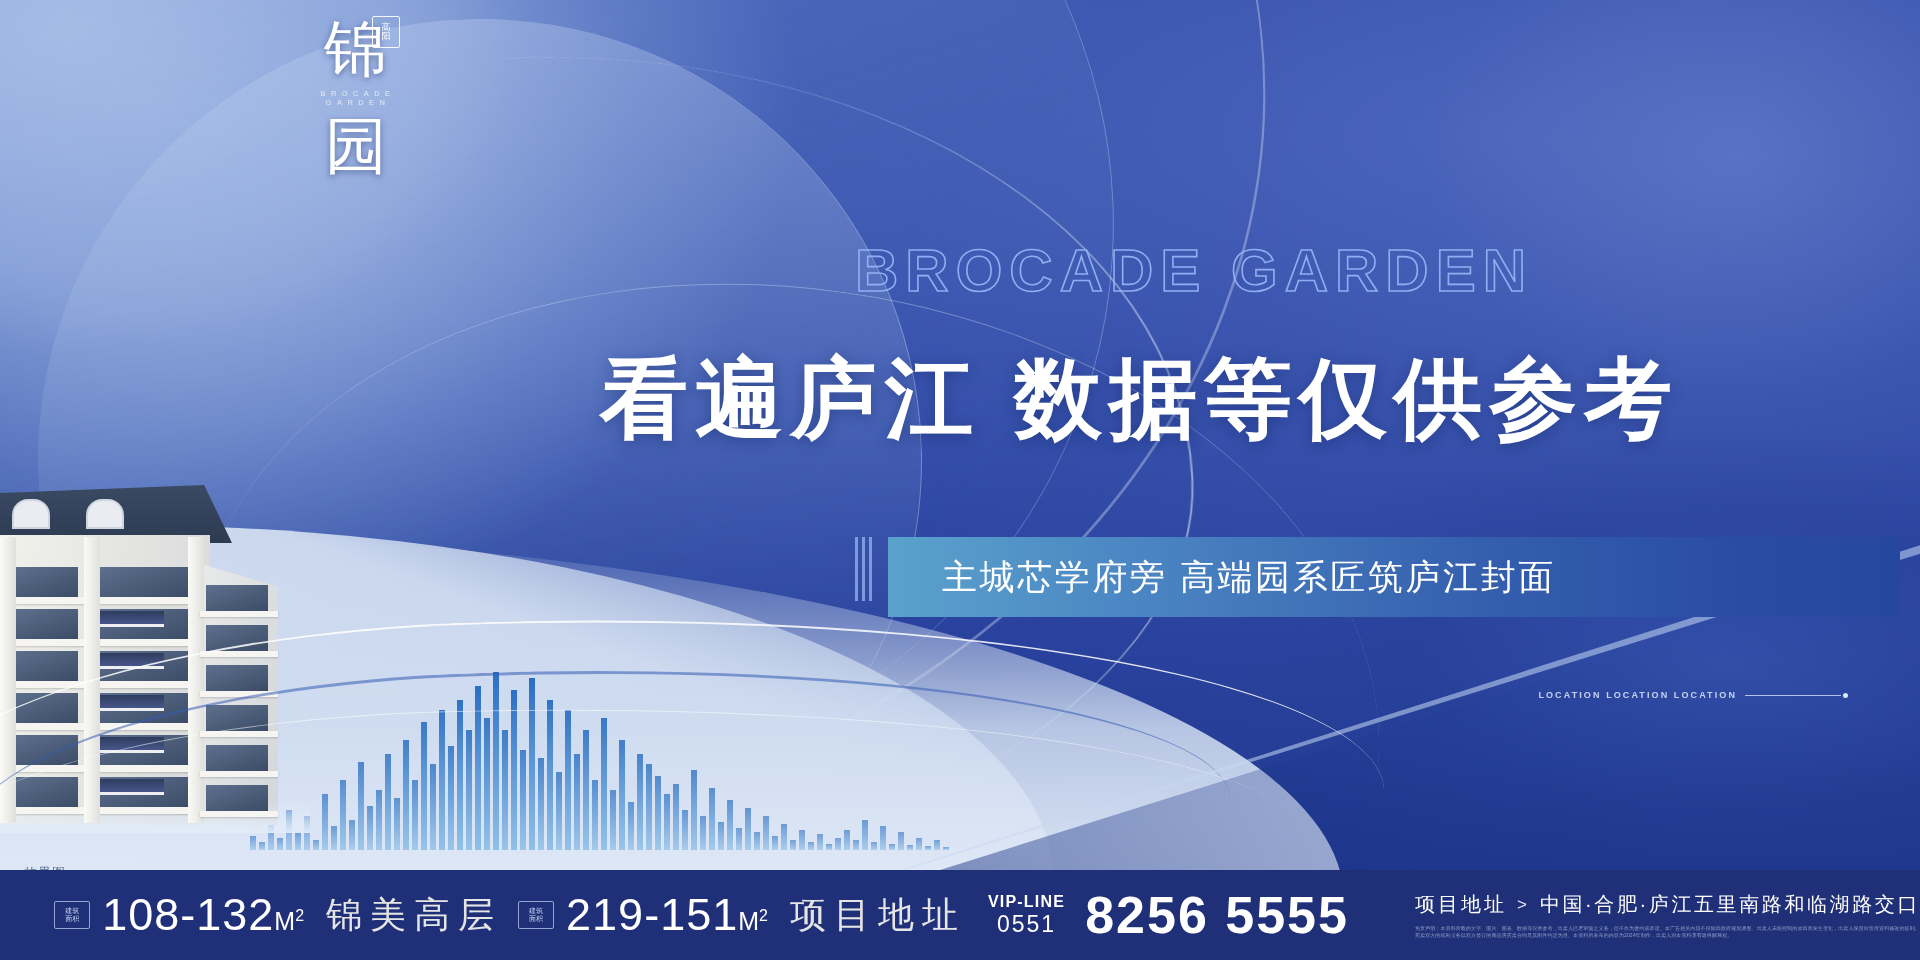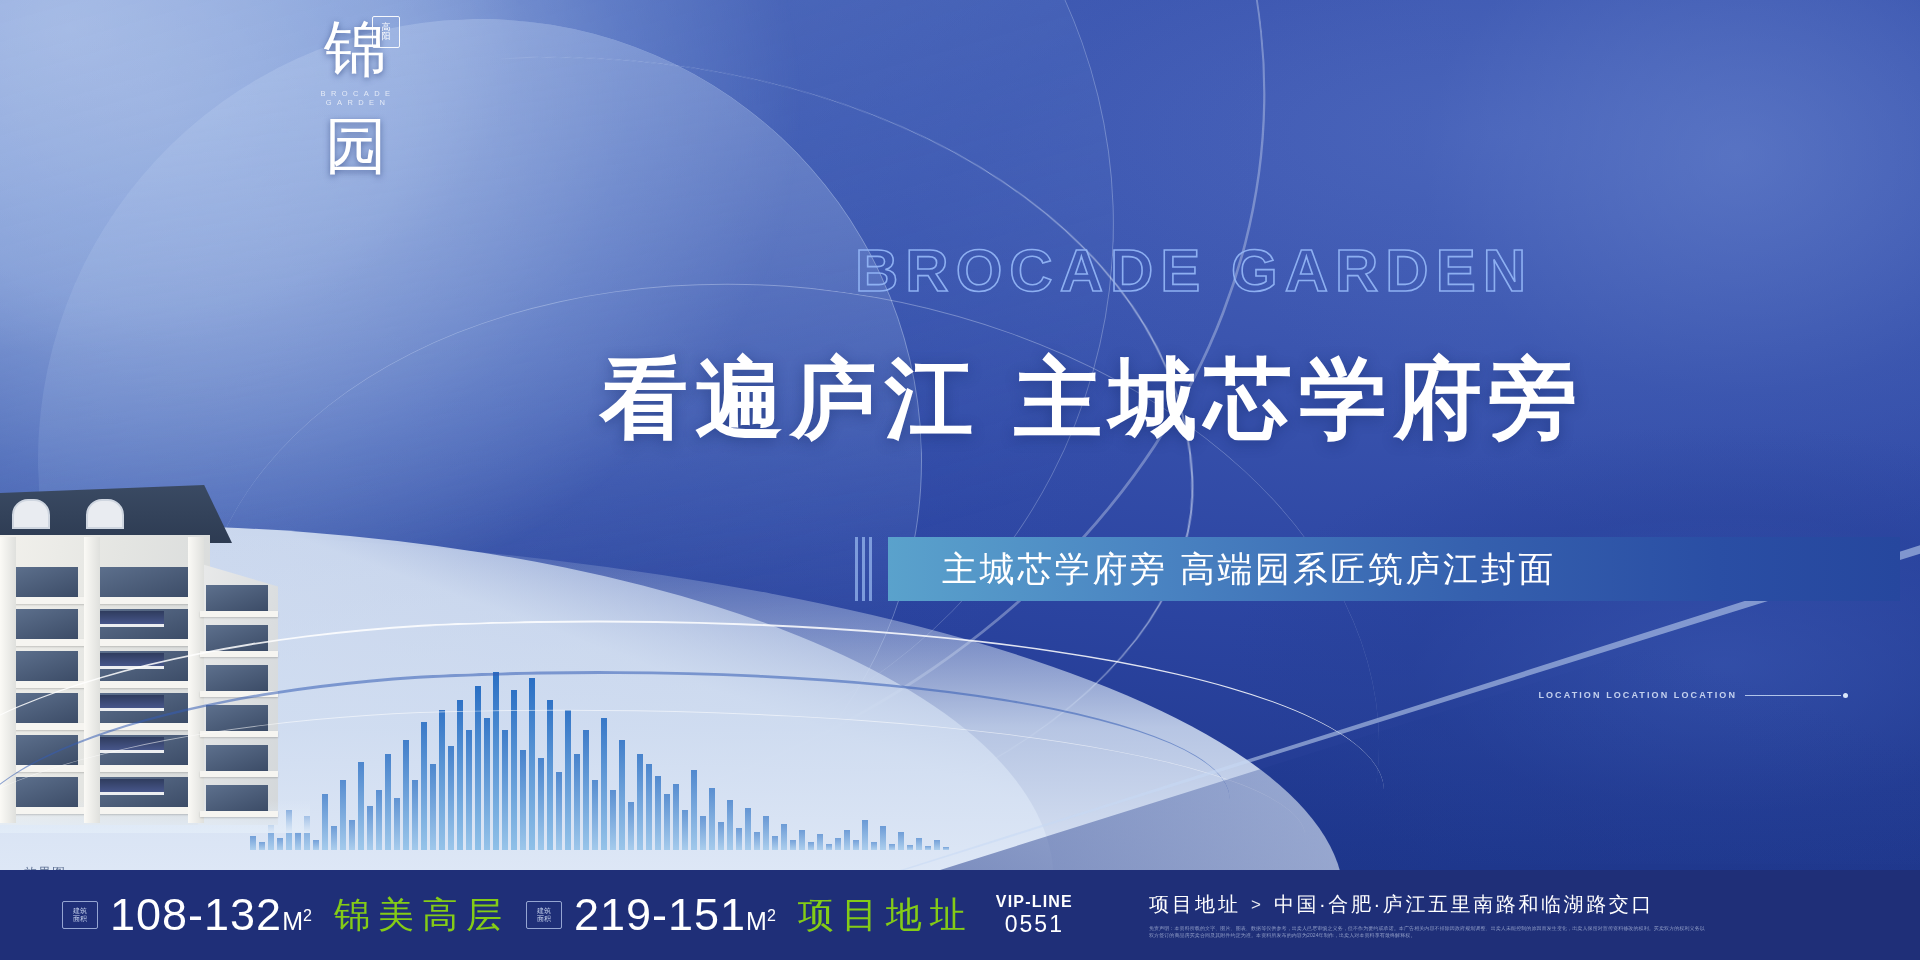--- a/index.html
+++ b/index.html
@@ -131,21 +131,21 @@
   .hl-cn{
     position:absolute;left:600px;top:340px;
     font-family:"Liberation Serif","DejaVu Serif",serif;
     font-size:88px;font-weight:700;color:#ffffff;letter-spacing:7px;
     white-space:nowrap;
     text-shadow:0 3px 14px rgba(18,40,104,.45);
   }
   .hl-cn .gap{display:inline-block;width:34px;}
 
   .sub-band{
-    position:absolute;left:888px;top:537px;width:1012px;height:64px;
+    position:absolute;left:888px;top:537px;width:1012px;height:80px;
     background:linear-gradient(90deg, #5aa2cc 0%, #4a84c2 26%, #3560ae 58%, #2a4ea4 82%, #26479e 100%);
     display:flex;align-items:center;
   }
   .sub-band .txt{
     color:#fff;font-size:35px;letter-spacing:2.6px;margin-left:54px;
     font-family:"Liberation Sans","DejaVu Sans",sans-serif;font-weight:400;
     white-space:nowrap;
   }
   .band-bars{position:absolute;left:855px;top:537px;width:30px;height:64px;
     display:flex;gap:4px;}
@@ -200,21 +200,21 @@
     background:#1f2f78;display:flex;align-items:center;
   }
   .badge{
     width:34px;height:26px;border:1px solid rgba(190,206,240,.75);border-radius:2px;
     display:flex;flex-direction:column;align-items:center;justify-content:center;
     font-size:7px;line-height:8px;color:#cdd9f2;margin-right:12px;flex:0 0 auto;
   }
   .bot-num{color:#fff;font-size:45px;font-weight:400;letter-spacing:1px;white-space:nowrap;}
   .bot-num .u{font-size:25px;letter-spacing:0;}
   .bot-num .u sup{font-size:16px;}
-  .bot-cn{color:#84cc16;font-size:36px;letter-spacing:8px;margin:0 16px 0 22px;white-space:nowrap;}
+  .bot-cn{color:#e5e5e5;font-size:36px;letter-spacing:8px;margin:0 16px 0 22px;white-space:nowrap;}
   .vip{margin:0 10px 0 6px;text-align:center;color:#fff;flex:0 0 auto;}
   .vip .lbl{font-size:16px;letter-spacing:1.2px;font-weight:700;}
   .vip .code{font-size:23px;letter-spacing:2px;}
   .tel{color:#fff;font-size:52px;font-weight:700;letter-spacing:2px;white-space:nowrap;margin-left:10px;}
   .addr-wrap{margin-left:66px;color:#fff;}
   .addr{font-size:20px;letter-spacing:3px;white-space:nowrap;display:flex;align-items:center;gap:10px;}
   .addr .gt{font-size:17px;opacity:.9;}
   .addr .main{letter-spacing:2.6px;}
   .fineprint{
     margin-top:7px;font-size:5px;color:rgba(205,216,240,.62);letter-spacing:.1px;
@@ -383,21 +383,21 @@
         <span>阳</span>
       </span>
     </span>
     <div class="en">BROCADE GARDEN</div>
     <span class="ch ch2">园</span>
   </div>
 
   <div class="hl-en">BROCADE GARDEN</div>
 
   <div class="hl-cn">
-    <span>看遍庐江</span><span class="gap"></span><span>主城芯学府旁</span>
+    <span>看遍庐江</span><span class="gap"></span><span>数据等仅供参考</span>
   </div>
 
   <div class="band-bars">
     <i></i>
       <i></i>
       <i></i>
   </div>
   <div class="sub-band">
     <div class="txt">主城芯学府旁 高端园系匠筑庐江封面</div>
   </div>
@@ -431,20 +431,21 @@
     </div>
     <div class="bot-num">
       <span>219-151</span><span class="u"><span>M</span><sup>2</sup></span>
     </div>
     <div class="bot-cn">项目地址</div>
 
     <div class="vip">
       <div class="lbl">VIP-LINE</div>
       <div class="code">0551</div>
     </div>
+    <div class="tel">8256 5555</div>
 
     <div class="addr-wrap">
       <div class="addr">
         <span>项目地址</span>
         <span class="gt">&gt;</span>
         <span class="main">中国·合肥·庐江五里南路和临湖路交口</span>
       </div>
       <div class="fineprint">免责声明：本资料所载的文字、图片、图表、数据等仅供参考，出卖人已尽审慎之义务，但不作为要约或承诺。本广告相关内容不排除因政府规划调整、出卖人未能控制的原因而发生变化，出卖人保留对宣传资料修改的权利。买卖双方的权利义务以双方签订的商品房买卖合同及其附件约定为准。本资料所发布的内容为2024年制作，出卖人对本资料享有最终解释权。</div>
     </div>
 

